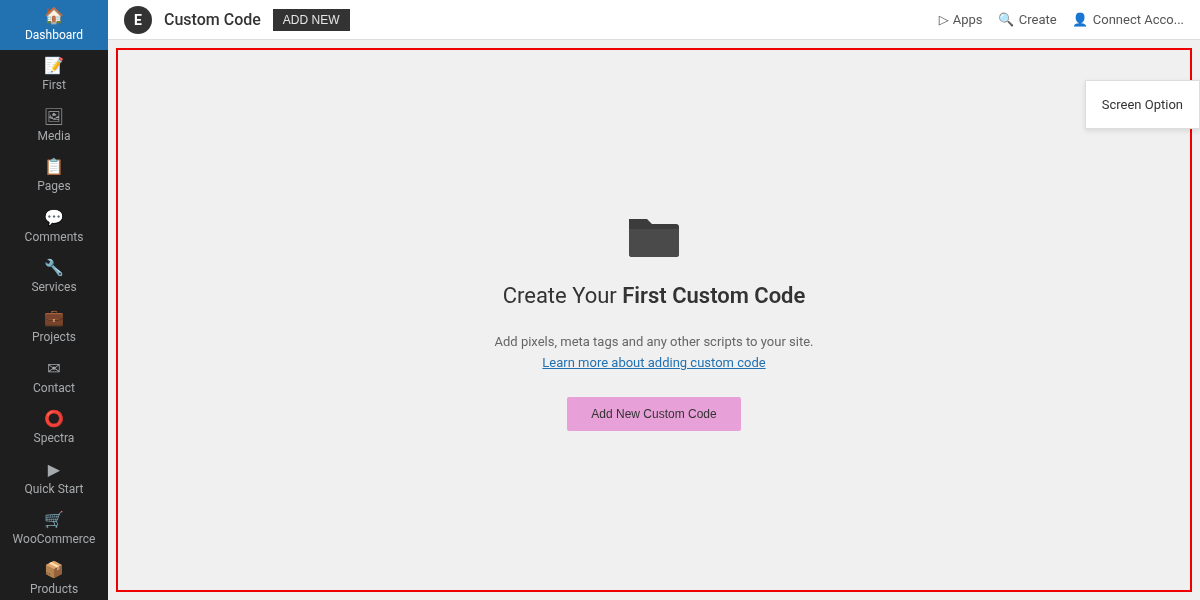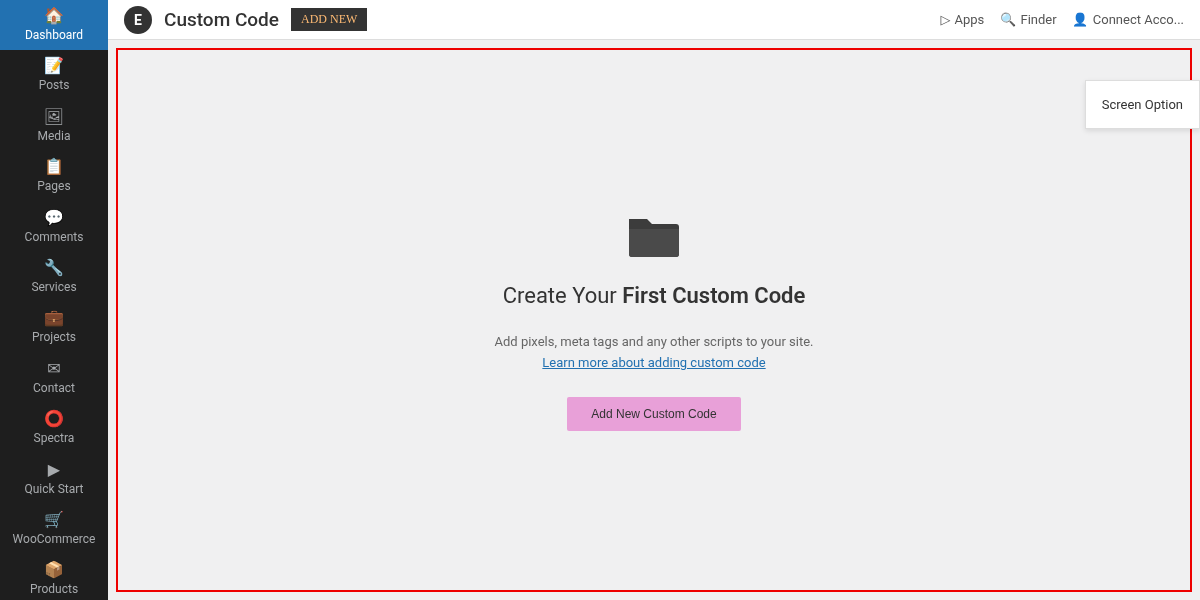--- a/index.html
+++ b/index.html
@@ -63,33 +63,32 @@
       background: #333;
       border-radius: 50%;
       display: flex;
       align-items: center;
       justify-content: center;
       color: #fff;
       font-size: 14px;
       font-weight: bold;
     }
     .page-title {
-      font-size: 19px;
+      font-size: 16px;
       font-weight: 500;
       color: #333;
     }
     .add-new-btn {
       background: #333;
-      color: #fdba74;
+      color: #e5e5e5;
       border: none;
       padding: 4px 10px;
       font-size: 12px;
       cursor: pointer;
       font-weight: 500;
-      font-family: Liberation Serif, serif;
     }
     .topbar-right {
       display: flex;
       align-items: center;
       gap: 16px;
       font-size: 13px;
       color: #555;
     }
     .topbar-right .nav-item {
       display: flex;
@@ -177,21 +176,21 @@
 
 <div class="sidebar">
 
   <div class="sidebar-item active">
     <span class="icon">🏠</span>
     <span class="label">Dashboard</span>
   </div>
 
   <div class="sidebar-item">
     <span class="icon">📝</span>
-    <span class="label">Posts</span>
+    <span class="label">First</span>
   </div>
 
   <div class="sidebar-item">
     <span class="icon">🖼</span>
     <span class="label">Media</span>
   </div>
 
   <div class="sidebar-item">
     <span class="icon">📋</span>
     <span class="label">Pages</span>
@@ -256,21 +255,21 @@
       <span class="page-title">Custom Code</span>
       <button class="add-new-btn">ADD NEW</button>
     </div>
     <div class="topbar-right">
       <div class="nav-item">
         <span>▷</span>
         <span>Apps</span>
       </div>
       <div class="nav-item">
         <span>🔍</span>
-        <span>Finder</span>
+        <span>Create</span>
       </div>
       <div class="nav-item">
         <span>👤</span>
         <span>Connect Acco...</span>
       </div>
     </div>
   </div>
 
   <div class="content-area">
 

